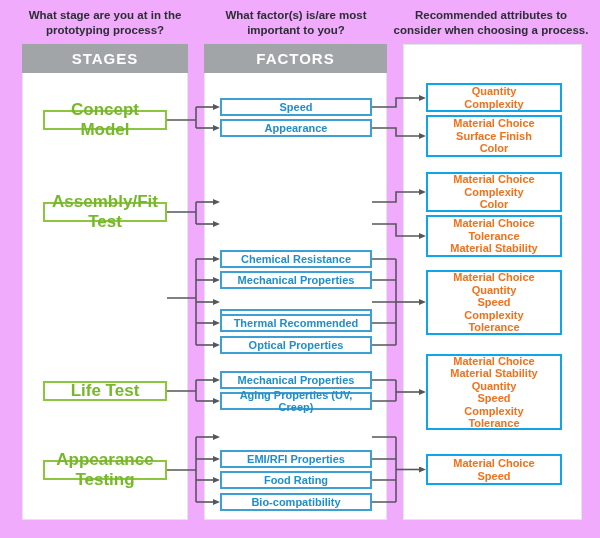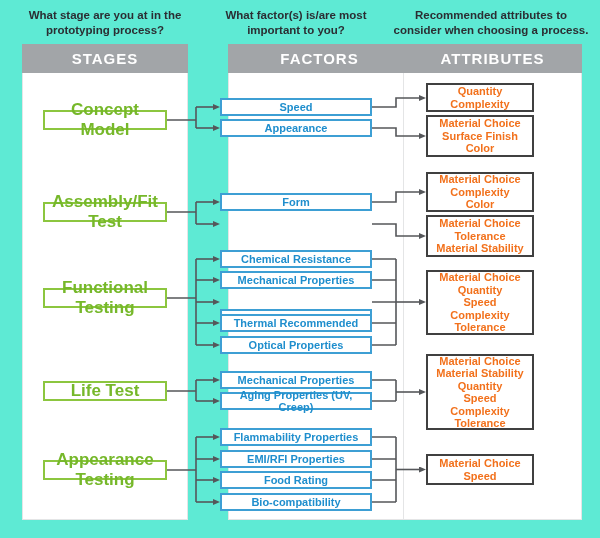--- a/index.html
+++ b/index.html
@@ -1,57 +1,56 @@
 <!DOCTYPE html>
 <html><head>
 <meta charset="utf-8">
 <style>
   html,body{margin:0;padding:0;}
   body{font-family:"Liberation Sans","DejaVu Sans",sans-serif;}
-  .canvas{position:relative;width:600px;height:538px;background:#5eead4;overflow:hidden;}
+  .canvas{position:relative;width:600px;height:538px;background:#f0abfc;overflow:hidden;}
   .question{position:absolute;top:8px;text-align:center;font-size:11.5px;font-weight:bold;
             color:#2b2e33;line-height:1.3;white-space:pre-line;}
   .q1{left:10px;width:190px;}
   .q2{left:196px;width:200px;}
   .q3{left:384px;width:214px;}
   .column{position:absolute;top:44px;height:476px;background:#ffffff;border:1px solid #e4e5e6;
           box-sizing:border-box;}
   .col1{left:22px;width:166px;}
-  .col2{left:204px;width:183px;margin-left:24px;}
+  .col2{left:204px;width:183px;}
   .col3{left:403px;width:179px;}
   .colheader{position:absolute;top:44px;height:29px;background:#a2a5a8;color:#ffffff;
              display:flex;align-items:center;justify-content:center;font-size:15px;
              font-weight:bold;letter-spacing:1px;box-sizing:border-box;text-align:center;}
   .connectors{position:absolute;left:0;top:0;pointer-events:none;}
   .box{position:absolute;box-sizing:border-box;background:#ffffff;display:flex;
        align-items:center;justify-content:center;text-align:center;font-weight:bold;
        white-space:pre-line;}
   .stage{left:43px;width:124px;height:20px;border:2px solid #8cc63f;color:#76b82a;font-size:17px;}
   .factor{left:220px;width:152px;height:18px;border:2px solid #3d9fd4;color:#1f8ecd;font-size:11px;}
-  .attr{left:426px;width:108px;border:2px solid #404040;color:#f2711c;font-size:11px;line-height:12.5px;}
+  .attr{left:426px;width:136px;border:2px solid #0ea5e9;color:#f2711c;font-size:11px;line-height:12.5px;}
 </style>
 </head>
 <body>
 
 <div class="canvas">
 
   <div class="question q1">What stage are you at in the
 prototyping process?</div>
   <div class="question q2">What factor(s) is/are most
 important to you?</div>
   <div class="question q3">Recommended attributes to
 consider when choosing a process.</div>
 
   <div class="column col1"></div>
   <div class="column col2"></div>
   <div class="column col3"></div>
 
   <div class="colheader col1">STAGES</div>
   <div class="colheader col2">FACTORS</div>
-  <div class="colheader col3">ATTRIBUTES</div>
 
   <svg class="connectors" width="600" height="538" viewBox="0 0 600 538">
     <defs>
       <marker id="ah" markerWidth="8" markerHeight="8" refX="0" refY="3" orient="auto" markerUnits="userSpaceOnUse">
         <path d="M0,0 L7,3 L0,6 z" fill="#55575a"></path>
       </marker>
     </defs>
     <g stroke="#55575a" stroke-width="1.6" fill="none">
       <path d="M167 120 H196 M196 107 V128"></path>
       <path d="M196 107 H213" marker-end="url(#ah)"></path>
@@ -89,35 +88,32 @@
       <path d="M196 459 H213" marker-end="url(#ah)"></path>
       <path d="M196 480 H213" marker-end="url(#ah)"></path>
       <path d="M196 502 H213" marker-end="url(#ah)"></path>
       <path d="M372 437 H396 M372 459 H396 M372 480 H396 M372 502 H396 M396 437 V502"></path>
       <path d="M396 469.5 H419" marker-end="url(#ah)"></path>
     </g>
   </svg>
 
   <div class="box stage" style="top:110px">Concept Model</div>
   <div class="box stage" style="top:202px">Assembly/Fit Test</div>
-  <div class="box stage" style="top:288px">Functional Testing</div>
   <div class="box stage" style="top:381px">Life Test</div>
   <div class="box stage" style="top:460px">Appearance Testing</div>
 
   <div class="box factor" style="top:98px">Speed</div>
   <div class="box factor" style="top:119px">Appearance</div>
-  <div class="box factor" style="top:193px">Form</div>
   <div class="box factor" style="top:250px">Chemical Resistance</div>
   <div class="box factor" style="top:271px">Mechanical Properties</div>
   <div class="box factor" style="top:309px">Electrical Properties</div>
   <div class="box factor" style="top:314px">Thermal Recommended</div>
   <div class="box factor" style="top:336px">Optical Properties</div>
   <div class="box factor" style="top:371px">Mechanical Properties</div>
   <div class="box factor" style="top:392px">Aging Properties (UV, Creep)</div>
-  <div class="box factor" style="top:428px">Flammability Properties</div>
   <div class="box factor" style="top:450px">EMI/RFI Properties</div>
   <div class="box factor" style="top:471px">Food Rating</div>
   <div class="box factor" style="top:493px">Bio-compatibility</div>
 
   <div class="box attr" style="top:83px;height:29px">Quantity
 Complexity</div>
   <div class="box attr" style="top:115px;height:42px">Material Choice
 Surface Finish
 Color</div>
   <div class="box attr" style="top:172px;height:40px">Material Choice

